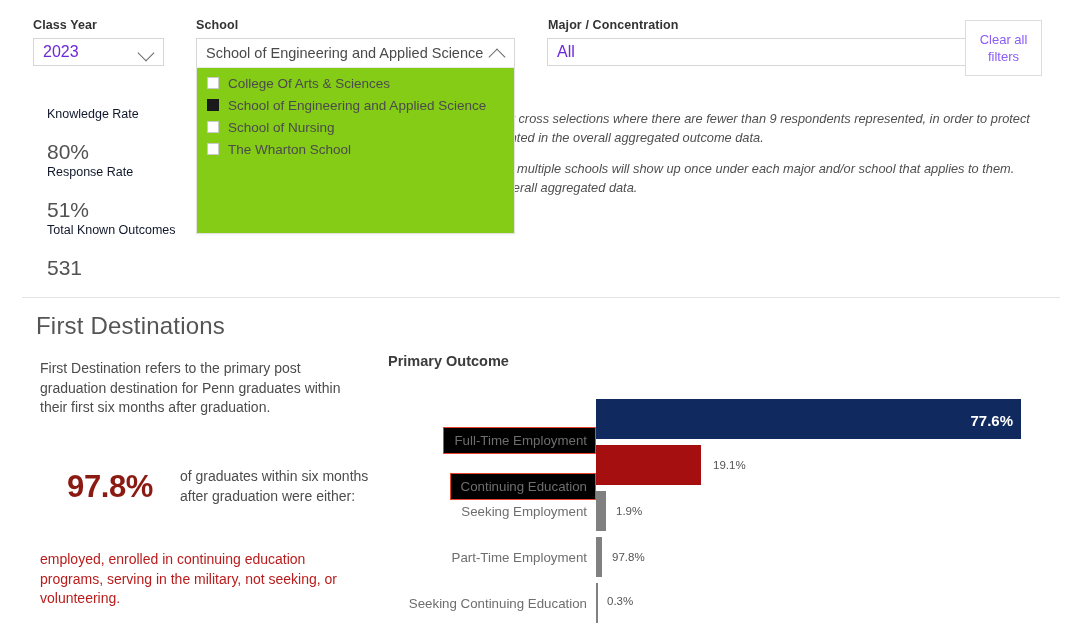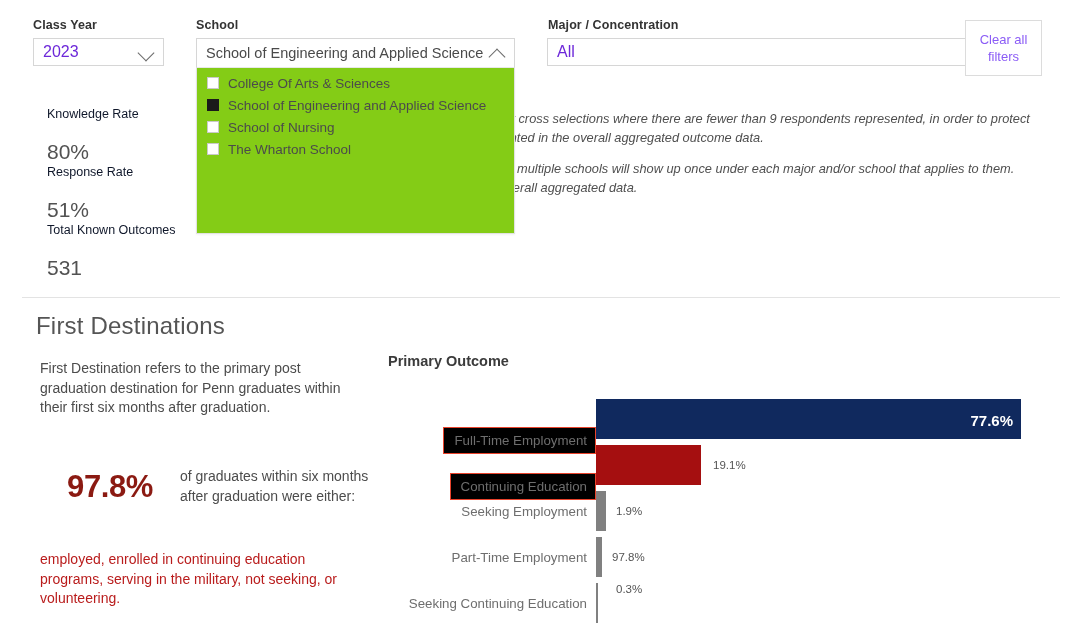--- a/index.html
+++ b/index.html
@@ -389,17 +389,17 @@
 
     <div class="bar-row" style="top:150px; height:40px;">
       <div class="bar-label">Part-Time Employment</div>
       <div class="bar grey" style="width:6px;"></div>
       <span class="bar-value" style="left:224px; top:14px;">97.8%</span>
     </div>
 
     <div class="bar-row" style="top:196px; height:40px;">
       <div class="bar-label">Seeking Continuing Education</div>
       <div class="bar grey" style="width:2px;"></div>
-      <span class="bar-value" style="left:219px; top:0;margin-left:9px;">0.3%</span>
+      <span class="bar-value" style="left:219px; top:12px;">0.3%</span>
     </div>
 
   </div>
 </div>
 
 </body></html>

